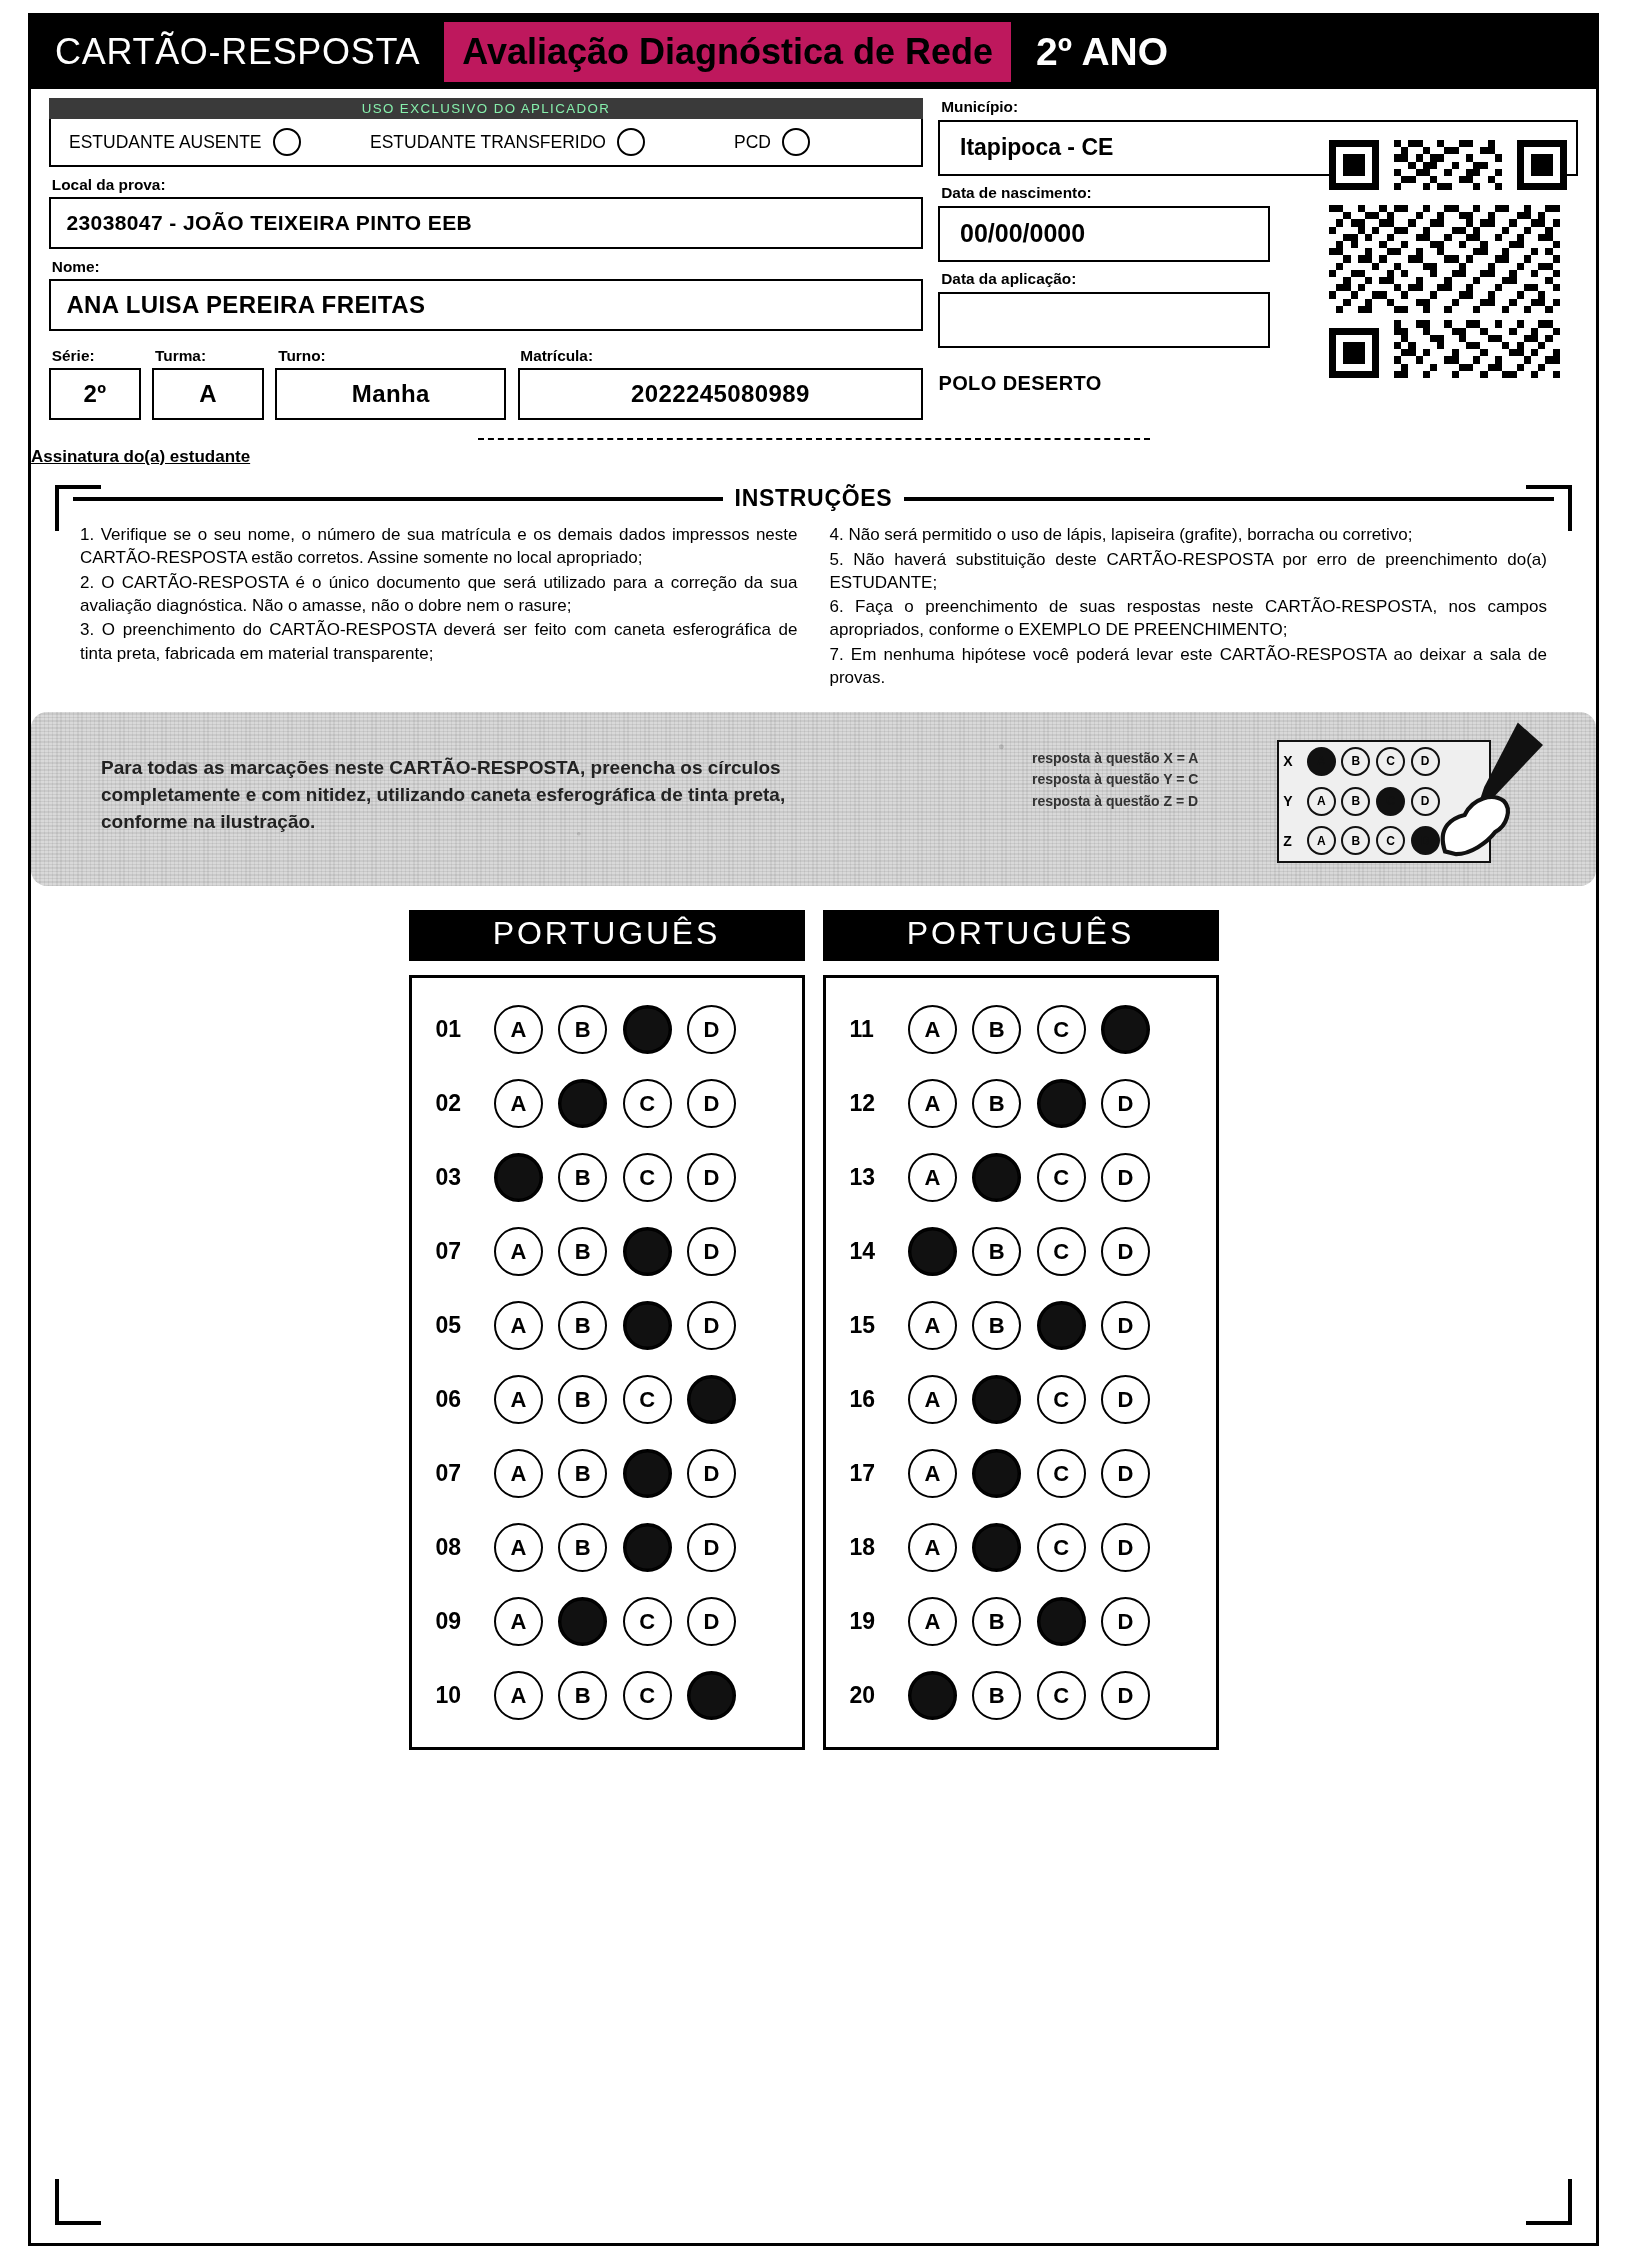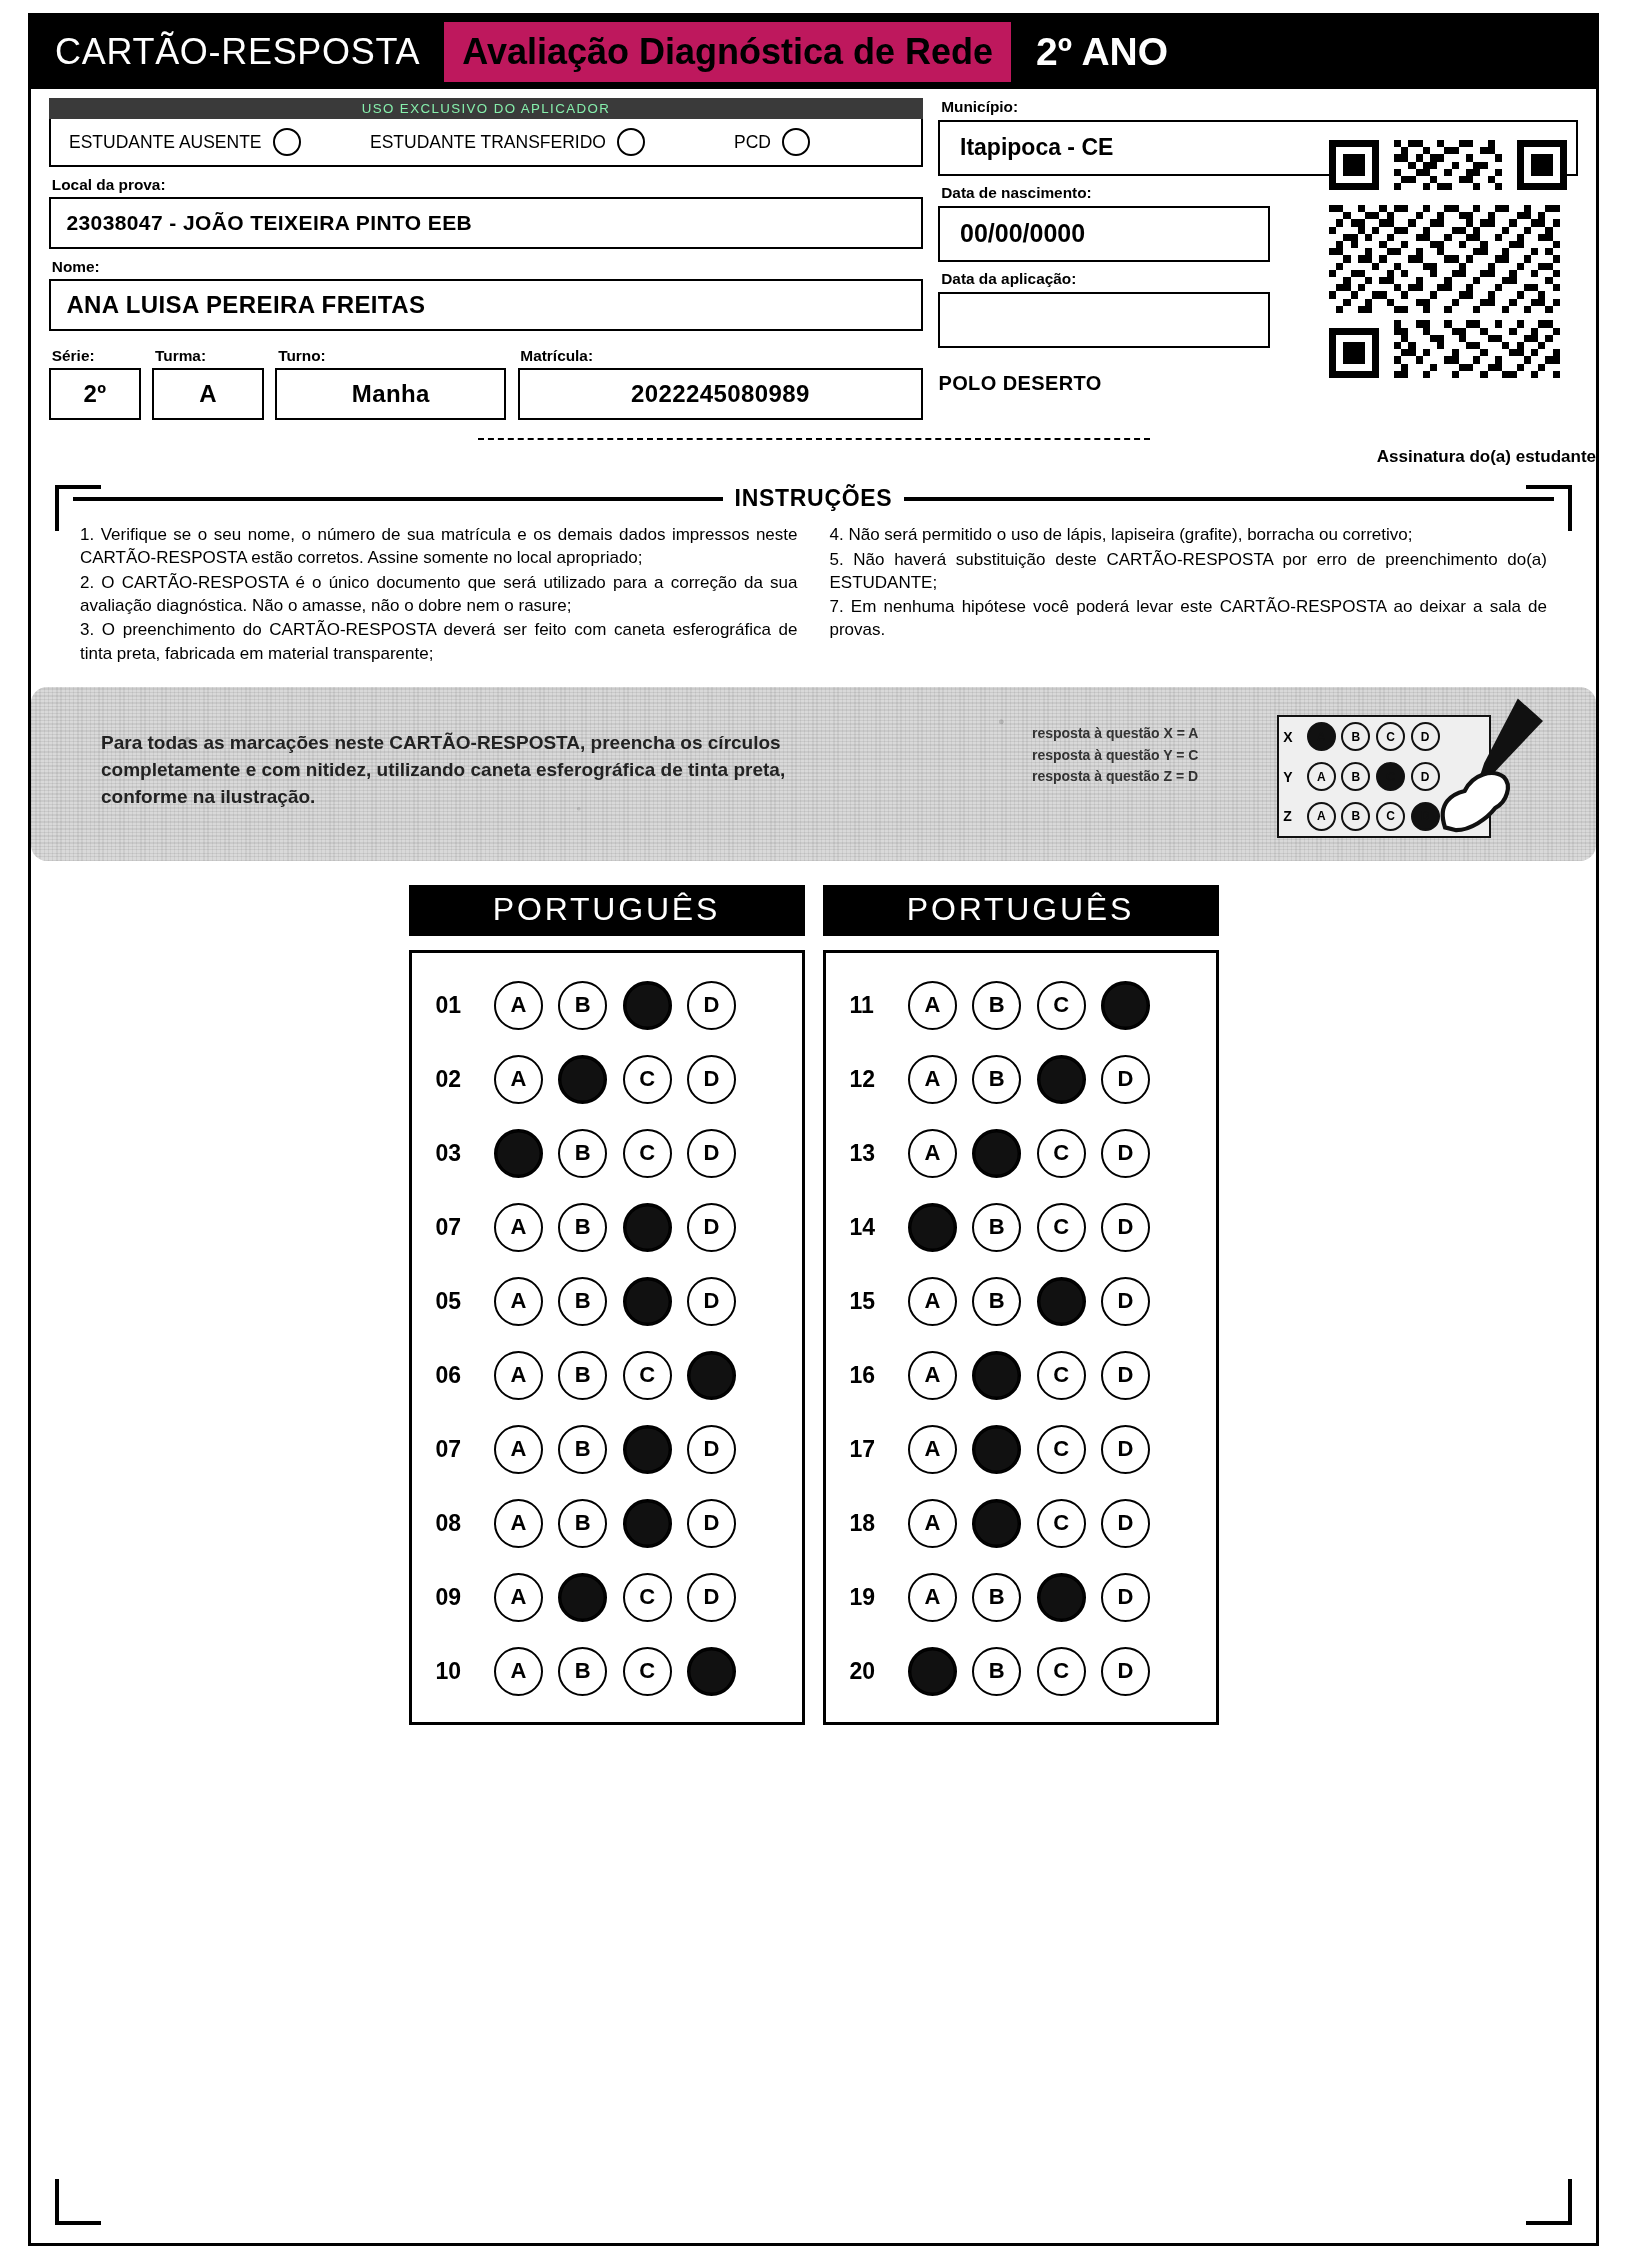--- a/index.html
+++ b/index.html
@@ -33,21 +33,21 @@
   .col-matr{flex:1;}
   .val-center{justify-content:center;padding-left:0;}
 
   .mun-box{border:2.1px solid #000;height:52px;display:flex;align-items:center;padding-left:19.6px;font-size:23px;font-weight:bold;width:616px;}
   .date-box{border:2.1px solid #000;height:52px;width:308px;display:flex;align-items:center;padding-left:19.6px;font-size:25px;font-weight:bold;}
   .polo{font-size:20px;font-weight:bold;margin-top:24px;letter-spacing:0.4px;}
 
   .qr{position:absolute;right:11.2px;top:42px;width:238px;height:238px;}
 
   
-  .sign-wrap{margin-top:18px;text-align:right;}
+  .sign-wrap{margin-top:18px;text-align:left;text-decoration:underline;}
   .dashes{border-top:2.8px dashed #000;width:672px;margin:0 auto;}
   .sign-label{font-size:17px;font-weight:bold;margin-top:7px;}
 
   
   .instr-area{position:relative;margin-top:15.4px;padding:0 24px;}
   .corner{position:absolute;width:42px;height:42px;border:4.9px solid #000;}
   .corner.tl{left:24px;top:0;border-right:none;border-bottom:none;}
   .corner.tr{right:24px;top:0;border-left:none;border-bottom:none;}
   .instr-head{display:flex;align-items:center;gap:11.2px;margin:18px 18px 0 18px;}
   .instr-head .line{flex:1;border-top:4.2px solid #000;}
@@ -414,20 +414,21 @@
 
     <div class="instr-cols">
       <div class="c">
         <p>1. Verifique se o seu nome, o número de sua matrícula e os demais dados impressos neste CARTÃO-RESPOSTA estão corretos. Assine somente no local apropriado;</p>
         <p>2. O CARTÃO-RESPOSTA é o único documento que será utilizado para a correção da sua avaliação diagnóstica. Não o amasse, não o dobre nem o rasure;</p>
         <p>3. O preenchimento do CARTÃO-RESPOSTA deverá ser feito com caneta esferográfica de tinta preta, fabricada em material transparente;</p>
       </div>
       <div class="c">
         <p>4. Não será permitido o uso de lápis, lapiseira (grafite), borracha ou corretivo;</p>
         <p>5. Não haverá substituição deste CARTÃO-RESPOSTA por erro de preenchimento do(a) ESTUDANTE;</p>
+        <p>6. Faça o preenchimento de suas respostas neste CARTÃO-RESPOSTA, nos campos apropriados, conforme o EXEMPLO DE PREENCHIMENTO;</p>
         <p>7. Em nenhuma hipótese você poderá levar este CARTÃO-RESPOSTA ao deixar a sala de provas.</p>
       </div>
     </div>
   </div>
 
   <div class="example">
     <div class="ex-text">Para todas as marcações neste CARTÃO-RESPOSTA, preencha os círculos completamente e com nitidez, utilizando caneta esferográfica de tinta preta, conforme na ilustração.</div>
     <div class="ex-right">
       <div>resposta à questão X = A</div>
       <div>resposta à questão Y = C</div>

